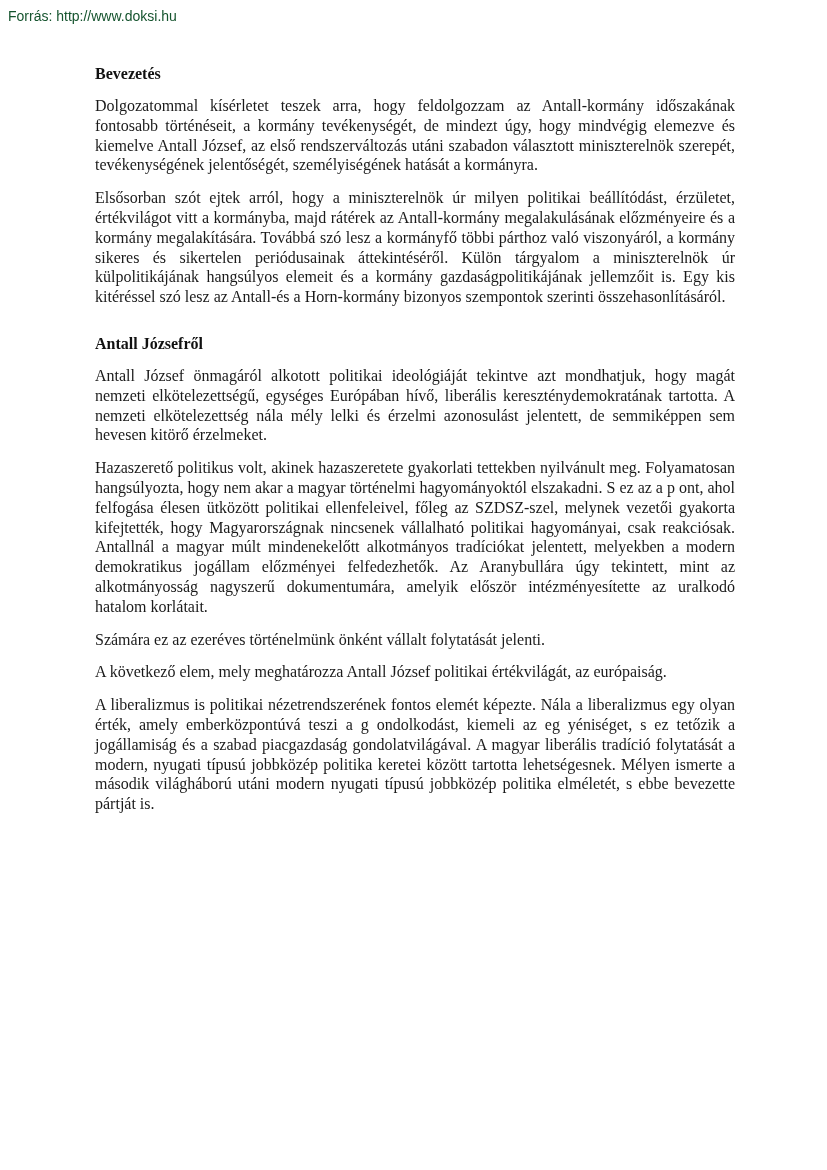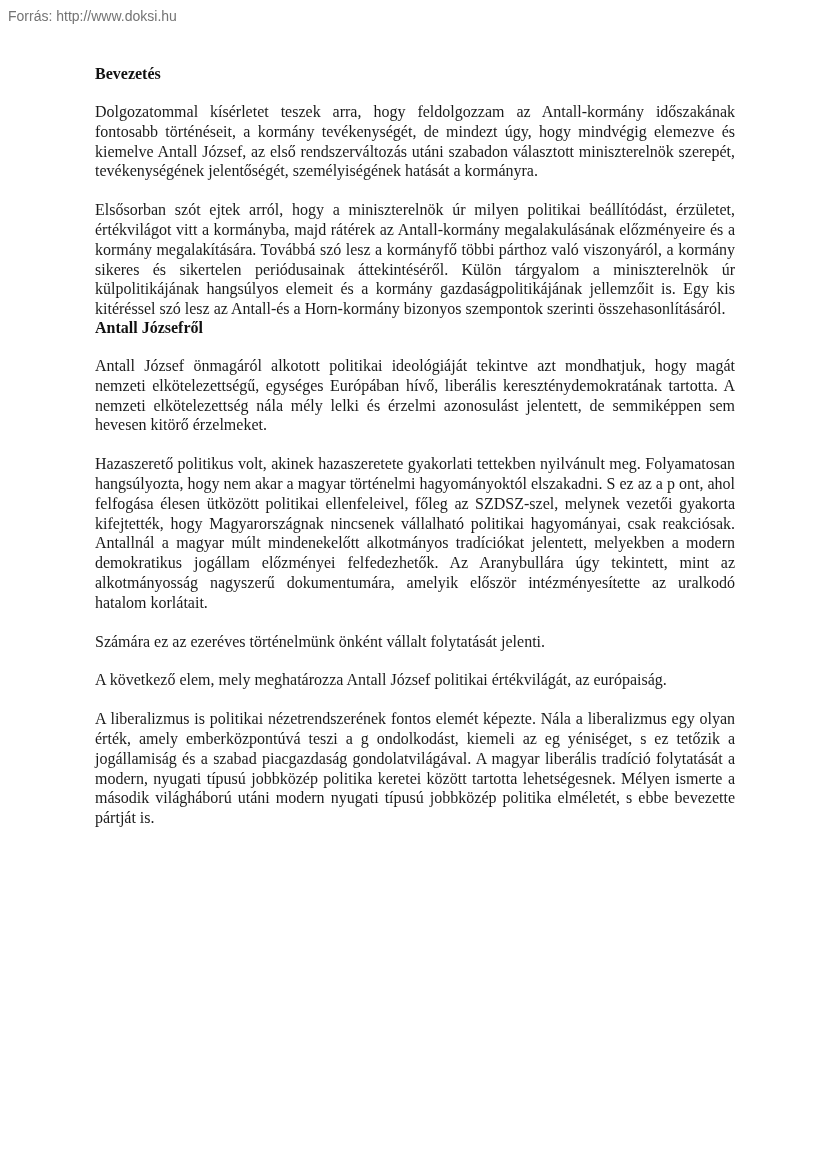--- a/index.html
+++ b/index.html
@@ -16,21 +16,21 @@
     font-family: "Liberation Serif", serif;
     overflow: hidden;
     box-sizing: border-box;
   }
   .source-line {
     position: absolute;
     top: 8px;
     left: 8px;
     font-family: "Liberation Sans", sans-serif;
     font-size: 14px;
-    color: #737373;
+    color: #14532d;
   }
   .doc-title {
     margin: 93px 70px 0 70px;
     text-align: center;
     font-size: 19px;
     font-weight: bold;
     line-height: 43px;
     color: #111111;
   }
   .title-line {
@@ -44,26 +44,27 @@
     font-size: 16px;
     font-weight: bold;
     margin: 0;
     padding: 0;
     color: #111111;
   }
   .section-heading.first {
     margin-top: 65px;
   }
   .section-heading.second {
+    margin-top: 28px;
   }
   .para {
     font-size: 16px;
     line-height: 19.8px;
     text-align: justify;
-    margin: 19px 0 0 0;
+    margin: 13px 0 0 0;
     color: #1a1a1a;
   }
   .para.cut {
     
     text-align-last: justify;
   }
 </style>
 </head>
 <body>
 

